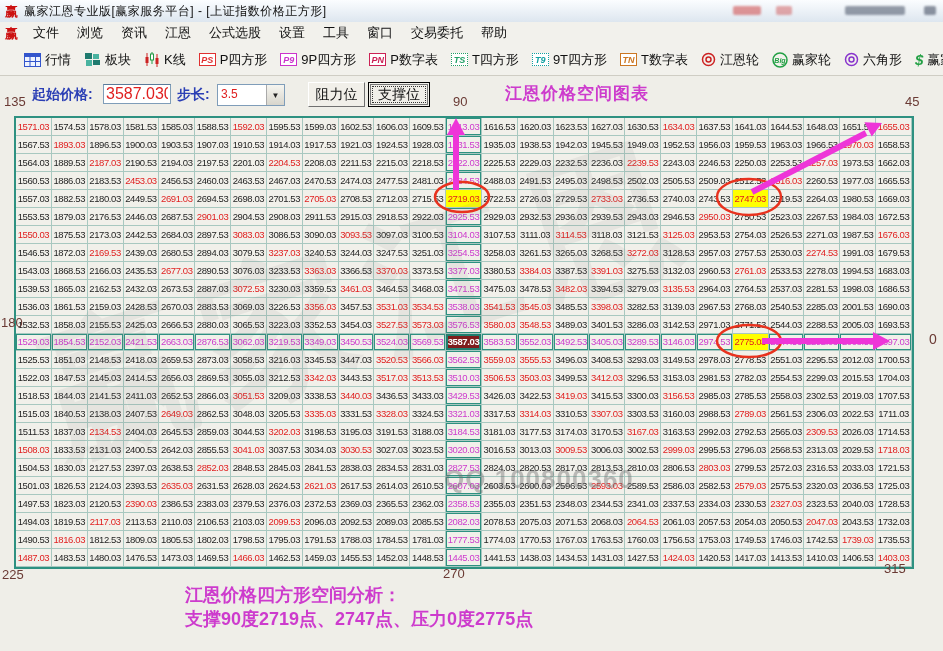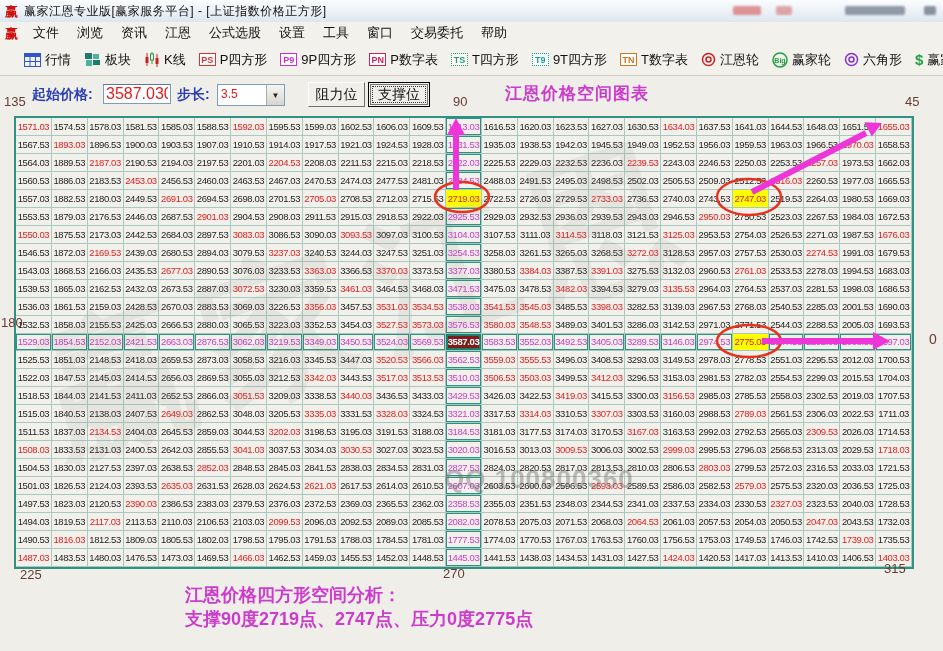--- a/index.html
+++ b/index.html
@@ -15,21 +15,21 @@
   .tb-decor{position:absolute;top:6px;height:9px;border-radius:2px;filter:blur(1px);}
   
   #menubar{position:absolute;left:0;top:22px;width:943px;height:22px;background:#f2f1ec;
     display:flex;align-items:center;border-bottom:1px solid #e0ded6;}
   .menu-item{font-size:13px;color:#111;padding:2px 9px;cursor:default;}
   
   #toolbar{position:absolute;left:0;top:44px;width:943px;height:32px;background:#f2f1ec;
     display:flex;align-items:center;border-bottom:1px solid #cfcdc4;padding-left:14px;box-sizing:border-box;}
   .tool-sep{width:1px;height:20px;background:#c9c7bd;margin-right:10px;}
   .tool-item{display:flex;align-items:center;margin-right:13px;cursor:default;}
-  .tool-item .ticon{margin-right:4px;display:flex;align-items:flex-start;}
+  .tool-item .ticon{margin-right:4px;display:flex;align-items:flex-start;font-style:italic;}
   .tool-item .tlabel{font-size:13px;color:#111;white-space:nowrap;}
   .lbox{display:inline-block;width:17px;height:13px;line-height:13px;text-align:center;
     font-size:9px;font-weight:bold;background:#fff;box-sizing:border-box;}
   
   #controlbar{position:absolute;left:0;top:76px;width:813px;height:40px;background:#efeee8;}
   .ctl-label{position:absolute;font-weight:bold;color:#2b3fb5;font-size:14px;}
   #start-price-input{position:absolute;left:103px;top:8px;width:62px;height:18px;
     border:1px solid #7f9db9;border-top-color:#5a7a99;background:#fff;color:#e01f1f;
     font-size:16px;padding:0 2px;font-family:"Liberation Sans",sans-serif;}
   #step-combo{position:absolute;left:217px;top:8px;width:66px;height:20px;border:1px solid #7f9db9;
@@ -218,21 +218,21 @@
       <span>支撑位</span>
     </div>
     <span id="chart-title">江恩价格空间图表</span>
   </div>
 
   <span class="angle-label" style="left:4px;top:94px;">135</span>
   <span class="angle-label" style="left:453px;top:94px;">90</span>
   <span class="angle-label" style="left:905px;top:94px;">45</span>
   <span class="angle-label" style="left:1px;top:315px;">180</span>
   <span class="angle-label" style="left:929px;top:331px;font-size:14px;">0</span>
-  <span class="angle-label" style="left:20px;top:567px;">225</span>
+  <span class="angle-label" style="left:2px;top:567px;">225</span>
   <span class="angle-label" style="left:443px;top:566px;">270</span>
   <span class="angle-label" style="left:884px;top:561px;">315</span>
 
   <div id="watermark-brand">赢家江恩</div>
   <div id="watermark-qq">QQ.100800360</div>
 
   <div id="grid">
       <div class="cell red">1571.03</div>
       <div class="cell">1574.53</div>
       <div class="cell">1578.03</div>

